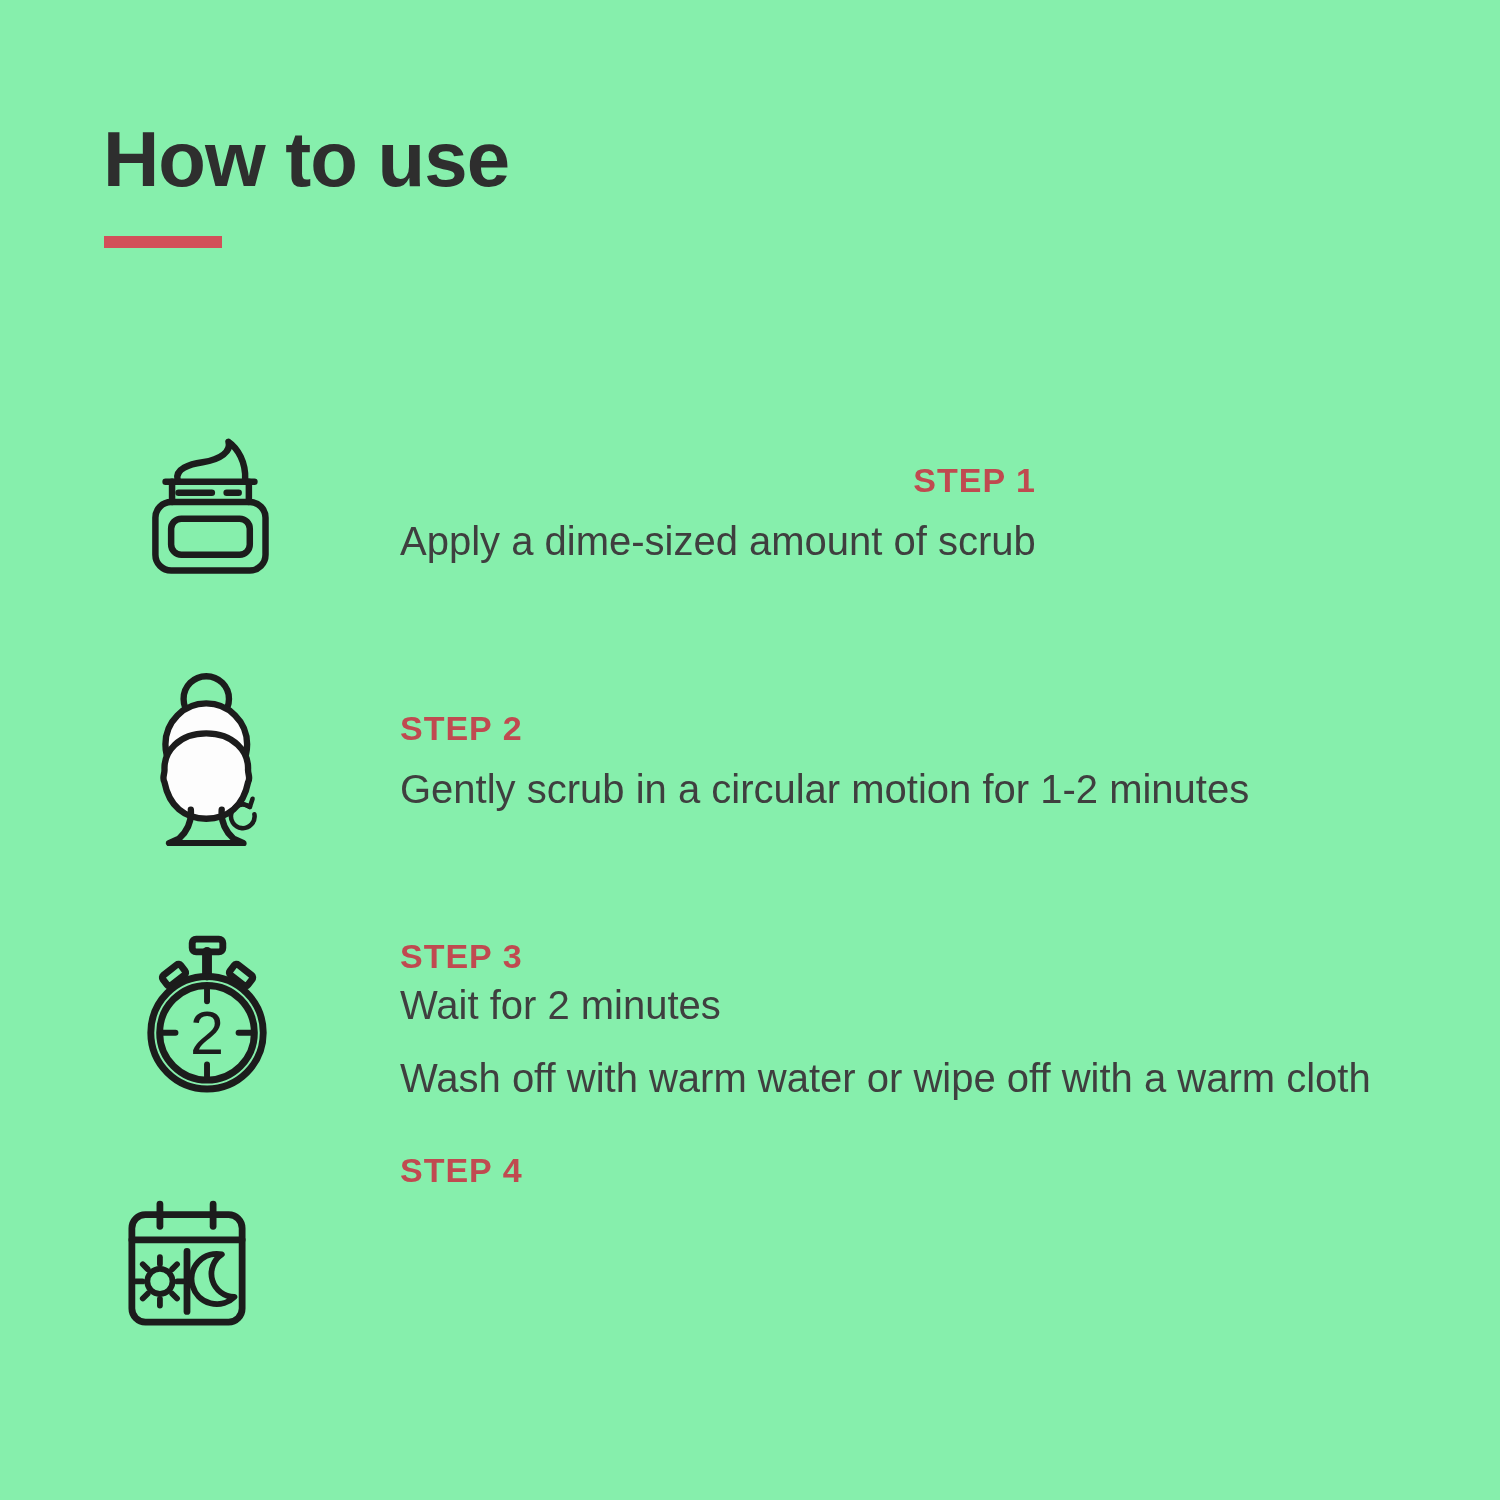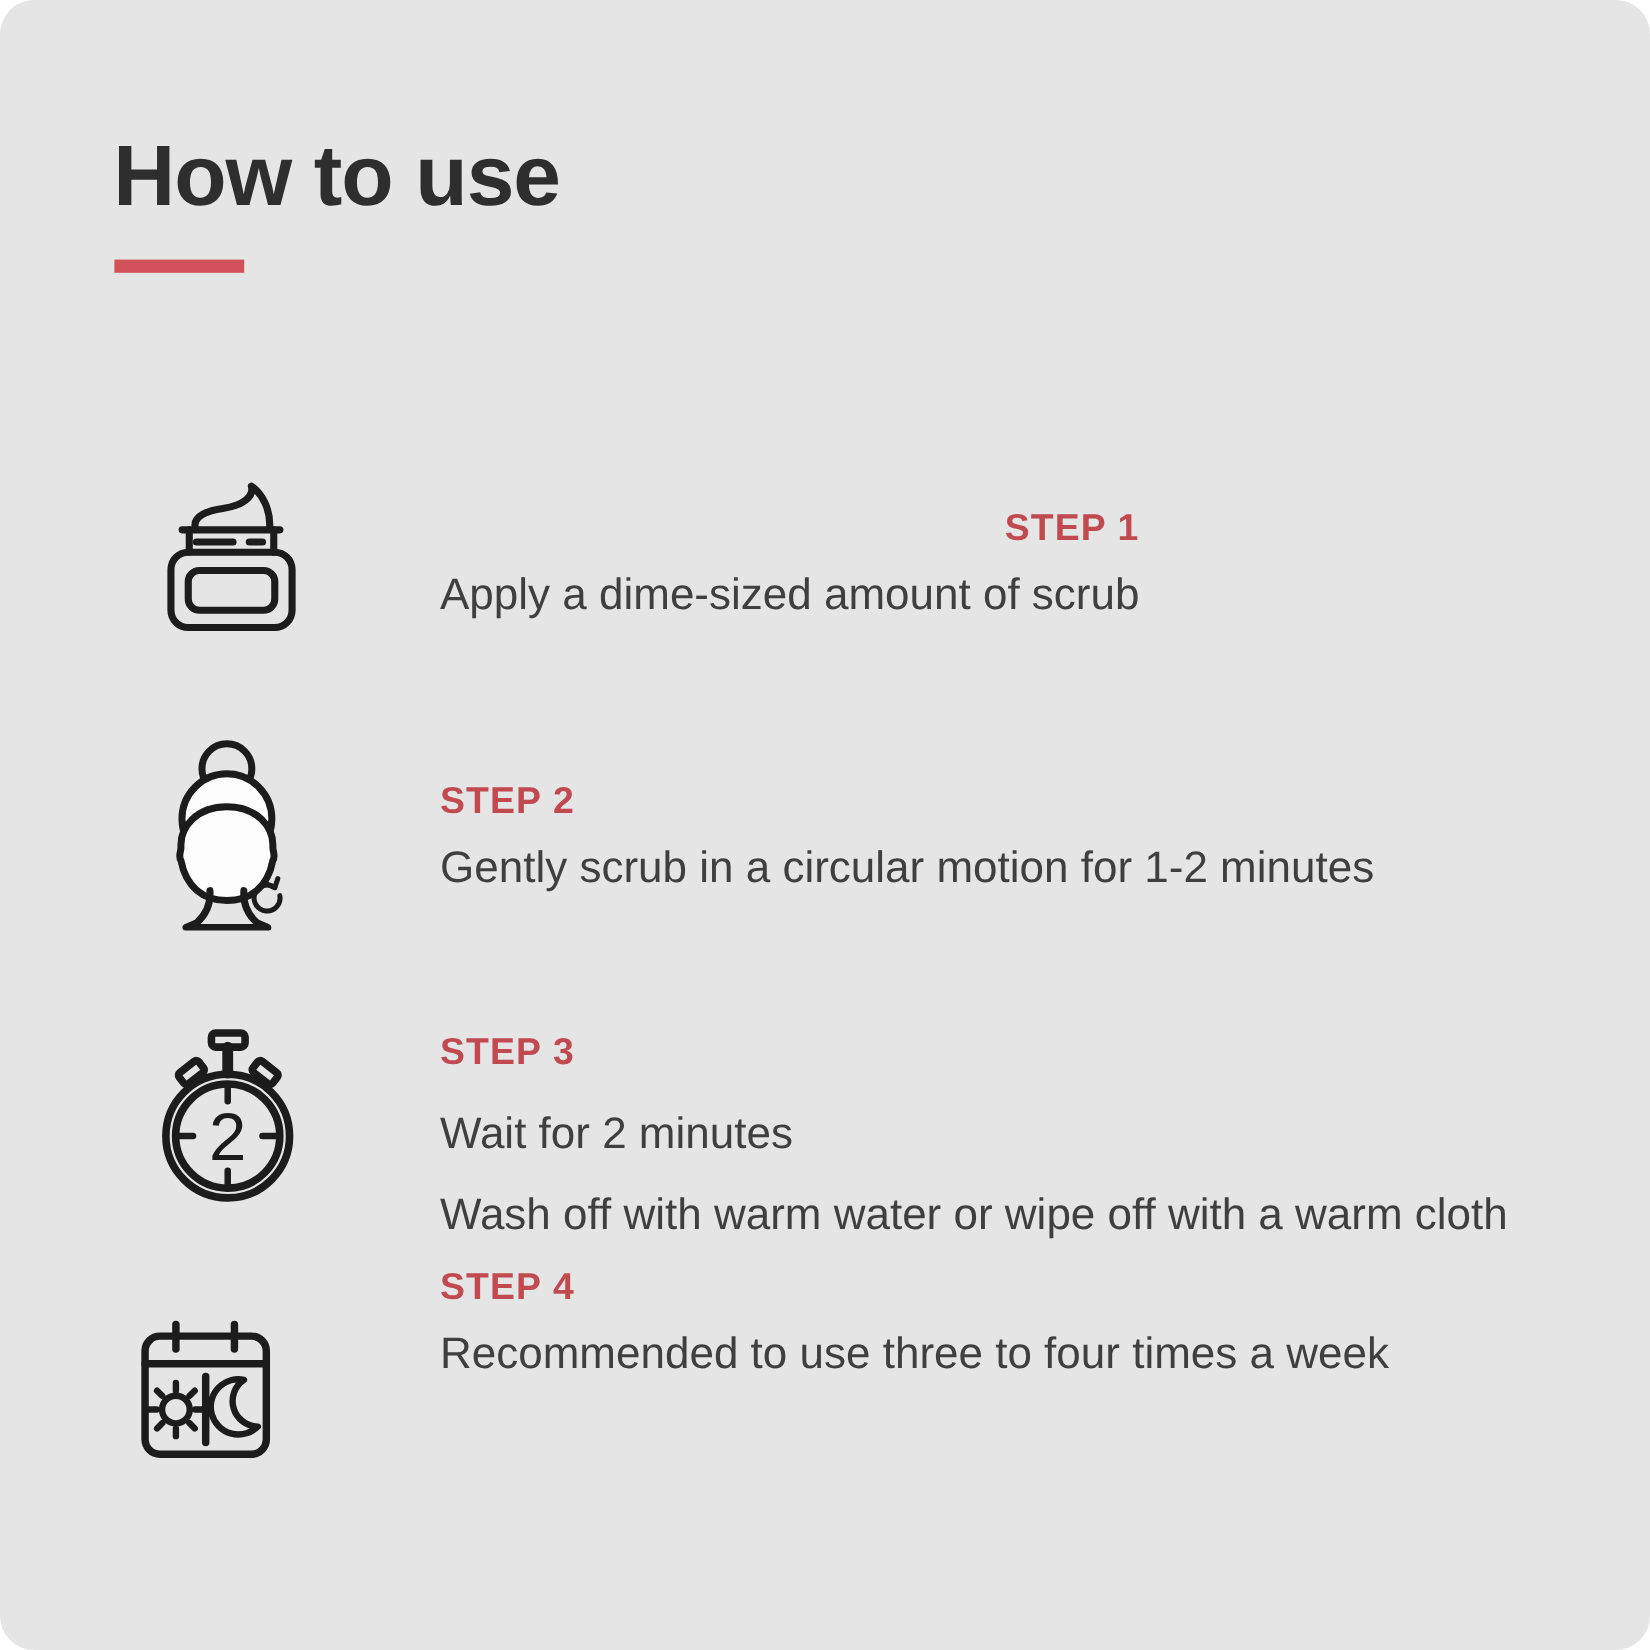--- a/index.html
+++ b/index.html
@@ -1,23 +1,22 @@
 <!DOCTYPE html>
 <html><head>
 <meta charset="utf-8">
 <style>
   html,body { margin:0; padding:0; }
   body { font-family: "Liberation Sans", sans-serif; }
   .canvas {
     position: relative;
     width: 1500px;
     height: 1500px;
-    background: #e5e5e5;
+    background: #86efac;
     overflow: hidden;
-    border-radius: 31px;
   }
   .page-title {
     position: absolute;
     left: 103px;
     top: 120px;
     font-size: 78px;
     font-weight: 700;
     letter-spacing: -1px;
     color: #2e2e2e;
     line-height: 1;
@@ -122,21 +121,21 @@
         <line x1="71" y1="57" x2="71" y2="70"></line>
         <line x1="71" y1="134" x2="71" y2="147"></line>
         <line x1="26" y1="102" x2="39" y2="102"></line>
         <line x1="103" y1="102" x2="116" y2="102"></line>
       </g>
       <text class="timer-digit" x="71" y="124" text-anchor="middle">2</text>
     </svg>
   </div>
   <div class="step-text" style="top:938px;">
     <div class="step-label">STEP 3</div>
-    <div class="step-desc" style="margin-top:28px;">Wait for 2 minutes</div>
+    <div class="step-desc" style="margin-top:2px;">Wait for 2 minutes</div>
     <div class="step-desc">Wash off with warm water or wipe off with a warm cloth</div>
   </div>
 
   <div class="step-icon" style="left:128px; top:1200px; width:118px; height:128px;">
     <svg viewBox="0 0 122 132" xmlns="http://www.w3.org/2000/svg">
       <g class="icon-stroke">
         <rect x="4" y="15" width="114" height="111" rx="14"></rect>
         <line x1="4" y1="41" x2="118" y2="41"></line>
         <line x1="33" y1="4" x2="33" y2="27"></line>
         <line x1="88" y1="4" x2="88" y2="27"></line>
@@ -153,16 +152,15 @@
         <line x1="33" y1="102" x2="33" y2="109"></line>
         <line x1="45.7" y1="96.7" x2="50.7" y2="101.7"></line>
       </g>
       <g class="icon-stroke" style="stroke-width:6;">
         <path d="M 97 56 A 26 26 0 1 0 110 100 A 24 24 0 0 1 97 56 Z"></path>
       </g>
     </svg>
   </div>
   <div class="step-text" style="top:1152px;">
     <div class="step-label">STEP 4</div>
-    <div class="step-desc" style="margin-top:14px;">Recommended to use three to four times a week</div>
   </div>
 
 </div>
 
 </body></html>

